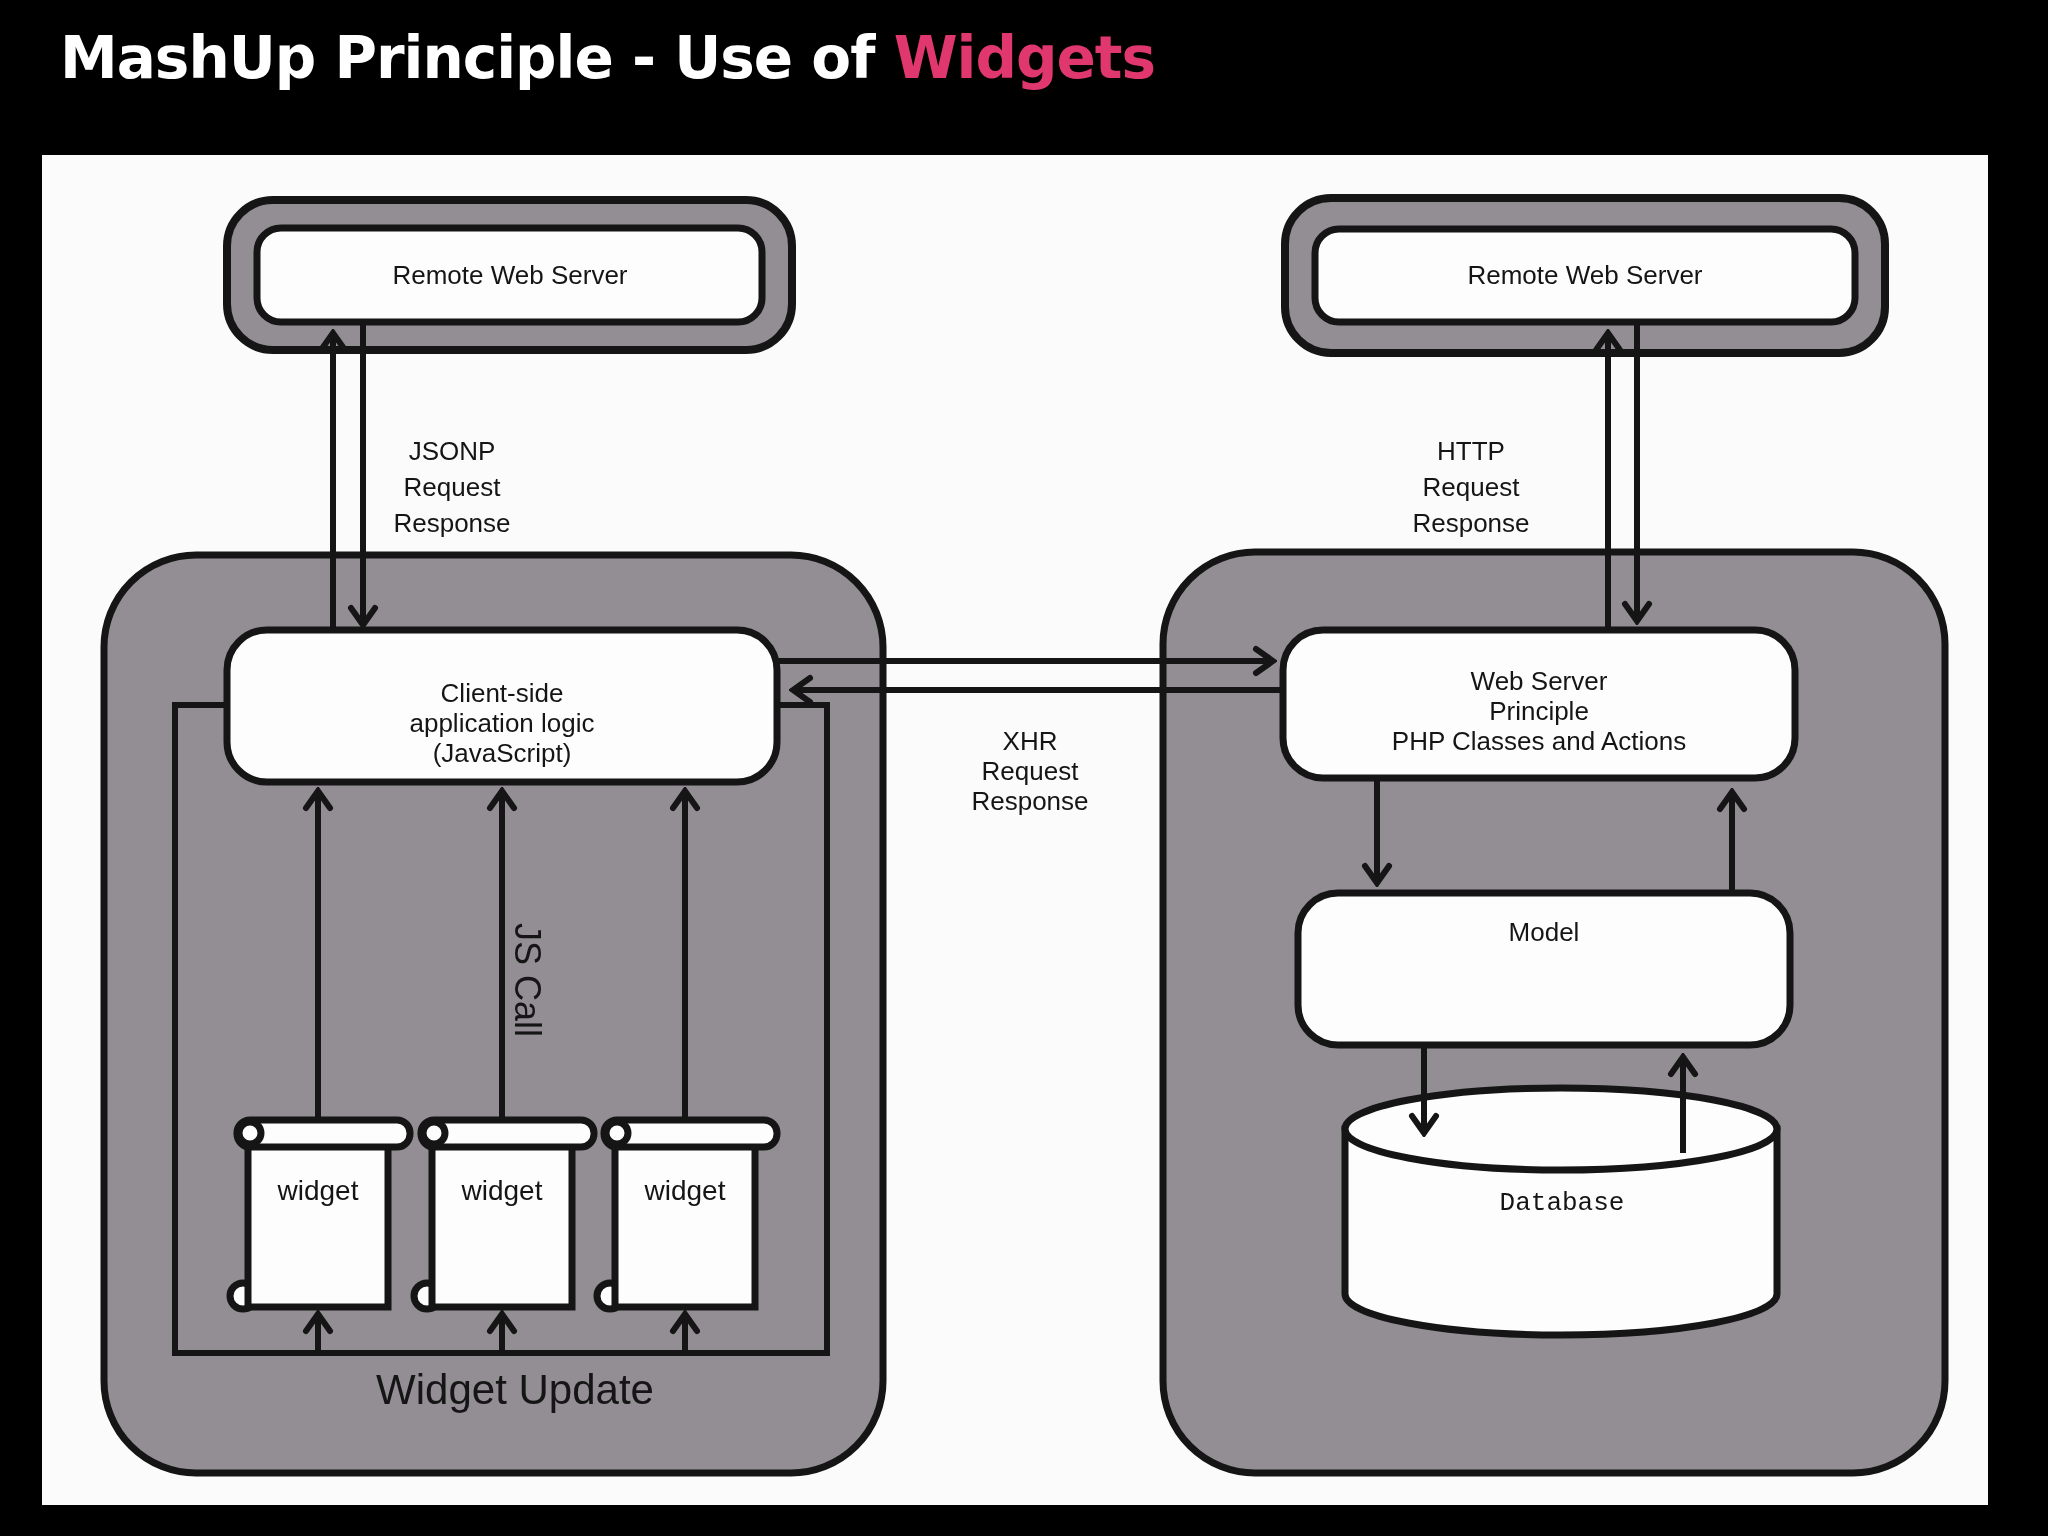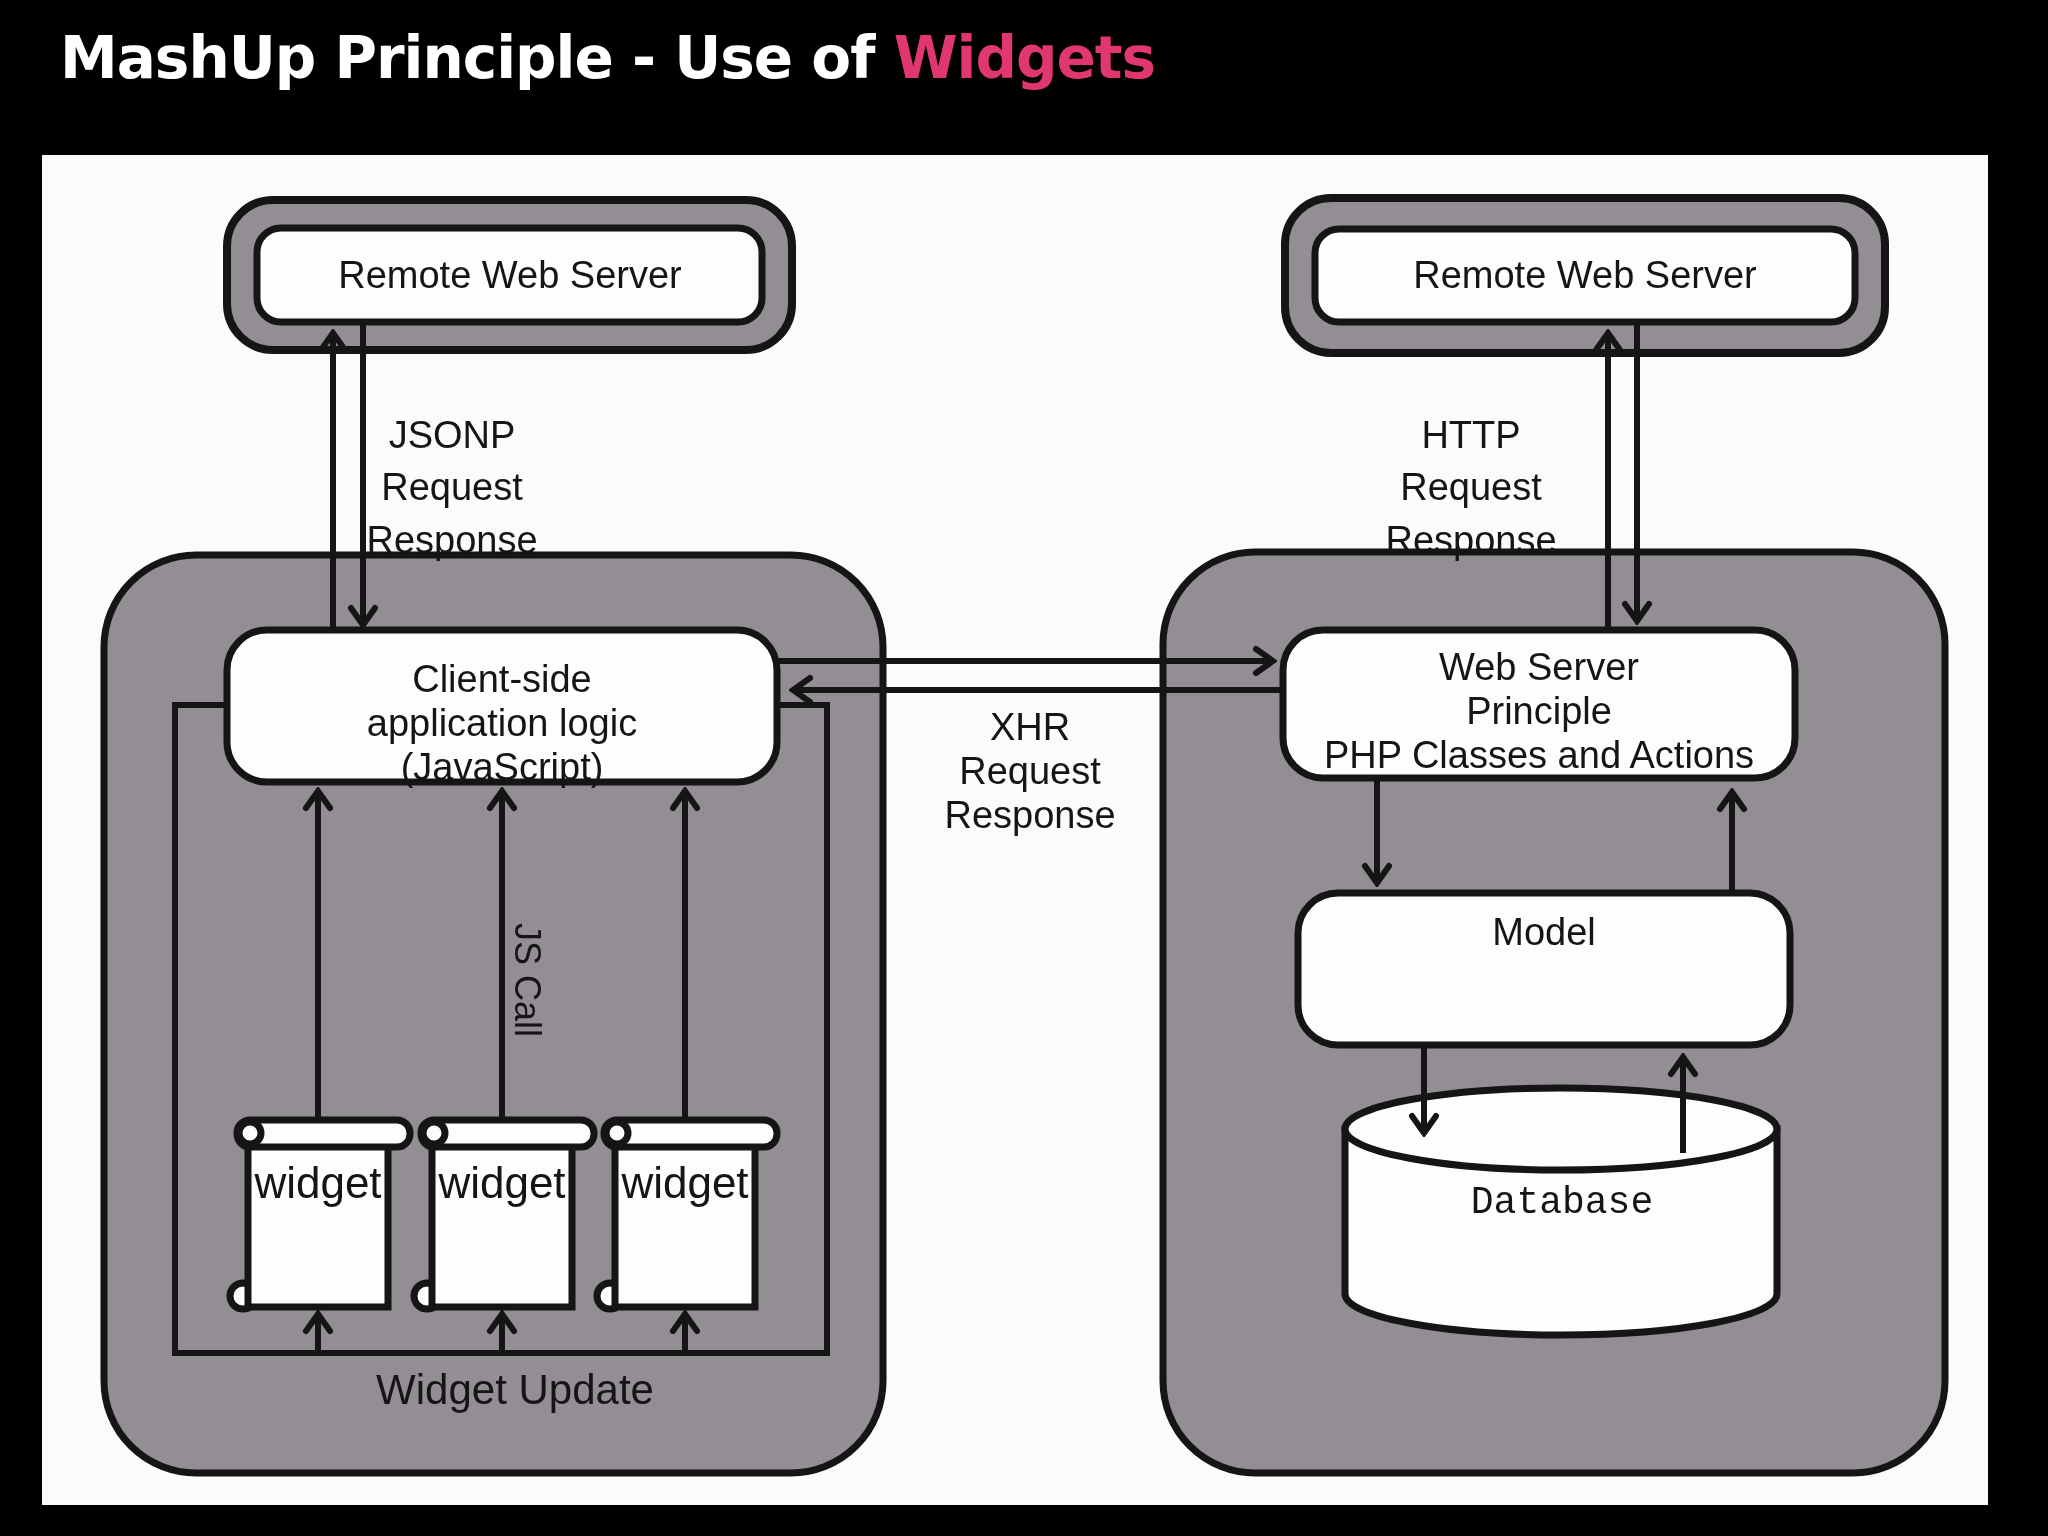--- a/index.html
+++ b/index.html
@@ -3,24 +3,24 @@
 <meta charset="utf-8">
 <style>
   html,body{margin:0;padding:0;background:#000;}
   .stage{position:relative;width:1988px;height:1536px;background:var(--c-bg,#000);
          font-family:"Liberation Sans",sans-serif;overflow:hidden;}
   .title{position:absolute;left:60px;top:24px;margin:0;font-size:58px;font-weight:bold;
          color:#fff;font-family:"DejaVu Sans","Liberation Sans",sans-serif;letter-spacing:-1px;}
   .title .hl{color:var(--c-pink,#e0376e);}
   svg.layer{position:absolute;left:0;top:0;display:block;}
   .lbl{position:absolute;transform:translate(-50%,-50%);text-align:center;
-       color:var(--c-line,#151515);font-size:38px;line-height:1.16;white-space:nowrap;}
+       color:var(--c-line,#151515);font-size:26px;line-height:1.16;white-space:nowrap;}
   .lbl.wide{line-height:1.38;text-align:center;}
   .lbl.rot{transform:translate(-50%,-50%) rotate(90deg);font-size:36px;}
-  .lbl.small{font-size:44px;}
+  .lbl.small{font-size:28px;margin-top:8px;}
   .lbl.big{font-size:42px;}
   
   .frame{fill:var(--c-gray,#938d94);stroke:var(--c-line,#151515);stroke-width:8px;}
   .cont{fill:var(--c-gray,#938d94);stroke:var(--c-line,#151515);stroke-width:7px;}
   .wbox{fill:var(--c-box,#fdfdfd);stroke:var(--c-line,#151515);stroke-width:7px;}
   .ln{fill:none;stroke:var(--c-line,#151515);stroke-width:6px;}
 </style>
 </head>
 <body>
 

